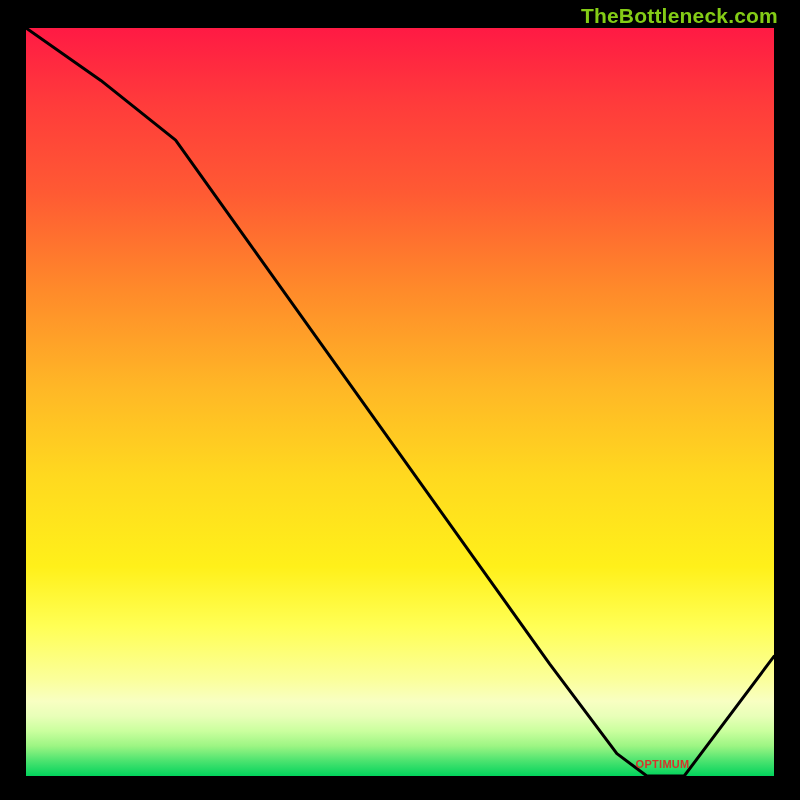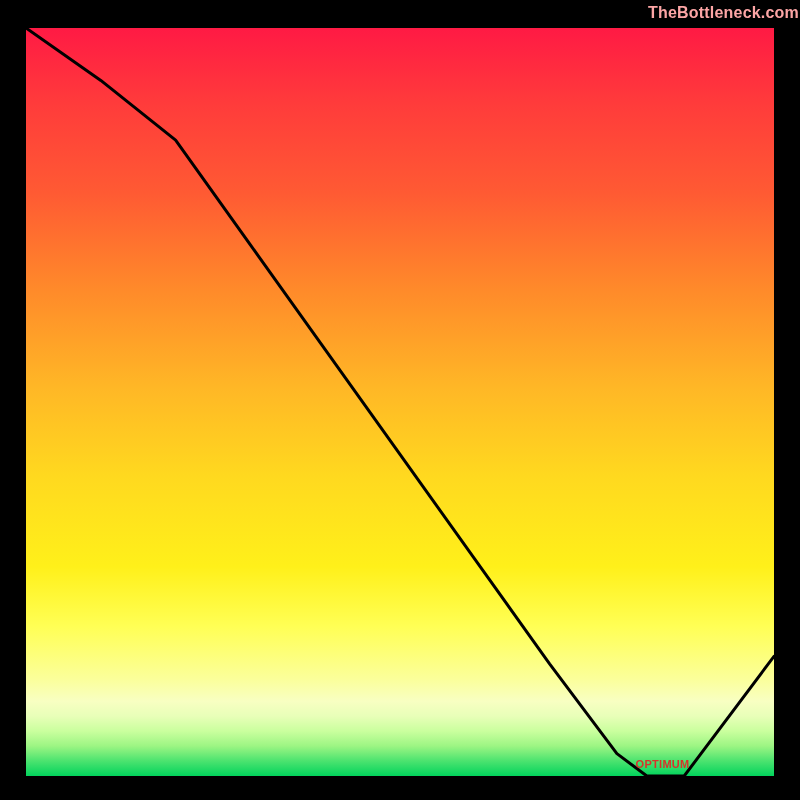--- a/index.html
+++ b/index.html
@@ -12,23 +12,23 @@
     overflow: hidden;
   }
   .stage {
     position: relative;
     width: 800px;
     height: 800px;
   }
   .watermark {
     position: absolute;
     top: 4px;
-    right: 1px;
-    color: #fca5a5;
-    font-size: 16px;
+    right: 22px;
+    color: #84cc16;
+    font-size: 21px;
     font-weight: 600;
     letter-spacing: 0.2px;
   }
   .plot-frame {
     position: absolute;
     left: 26px;
     top: 28px;
     width: 748px;
     height: 748px;
     background: #000;

